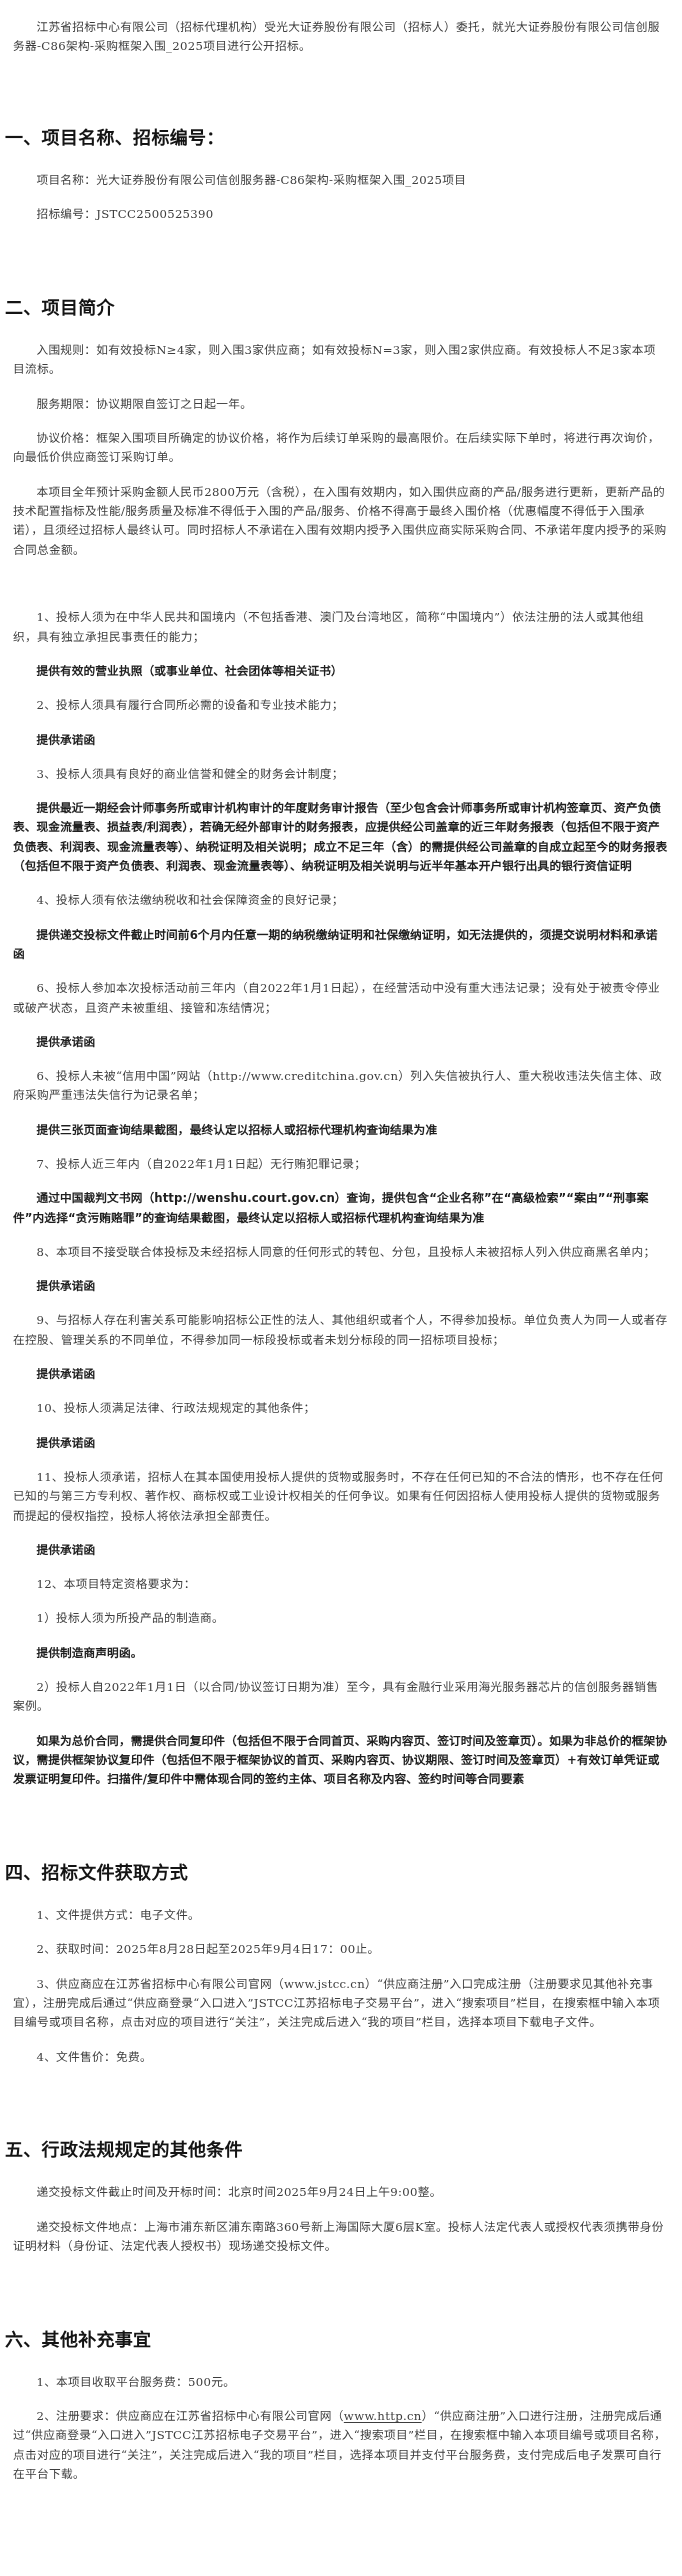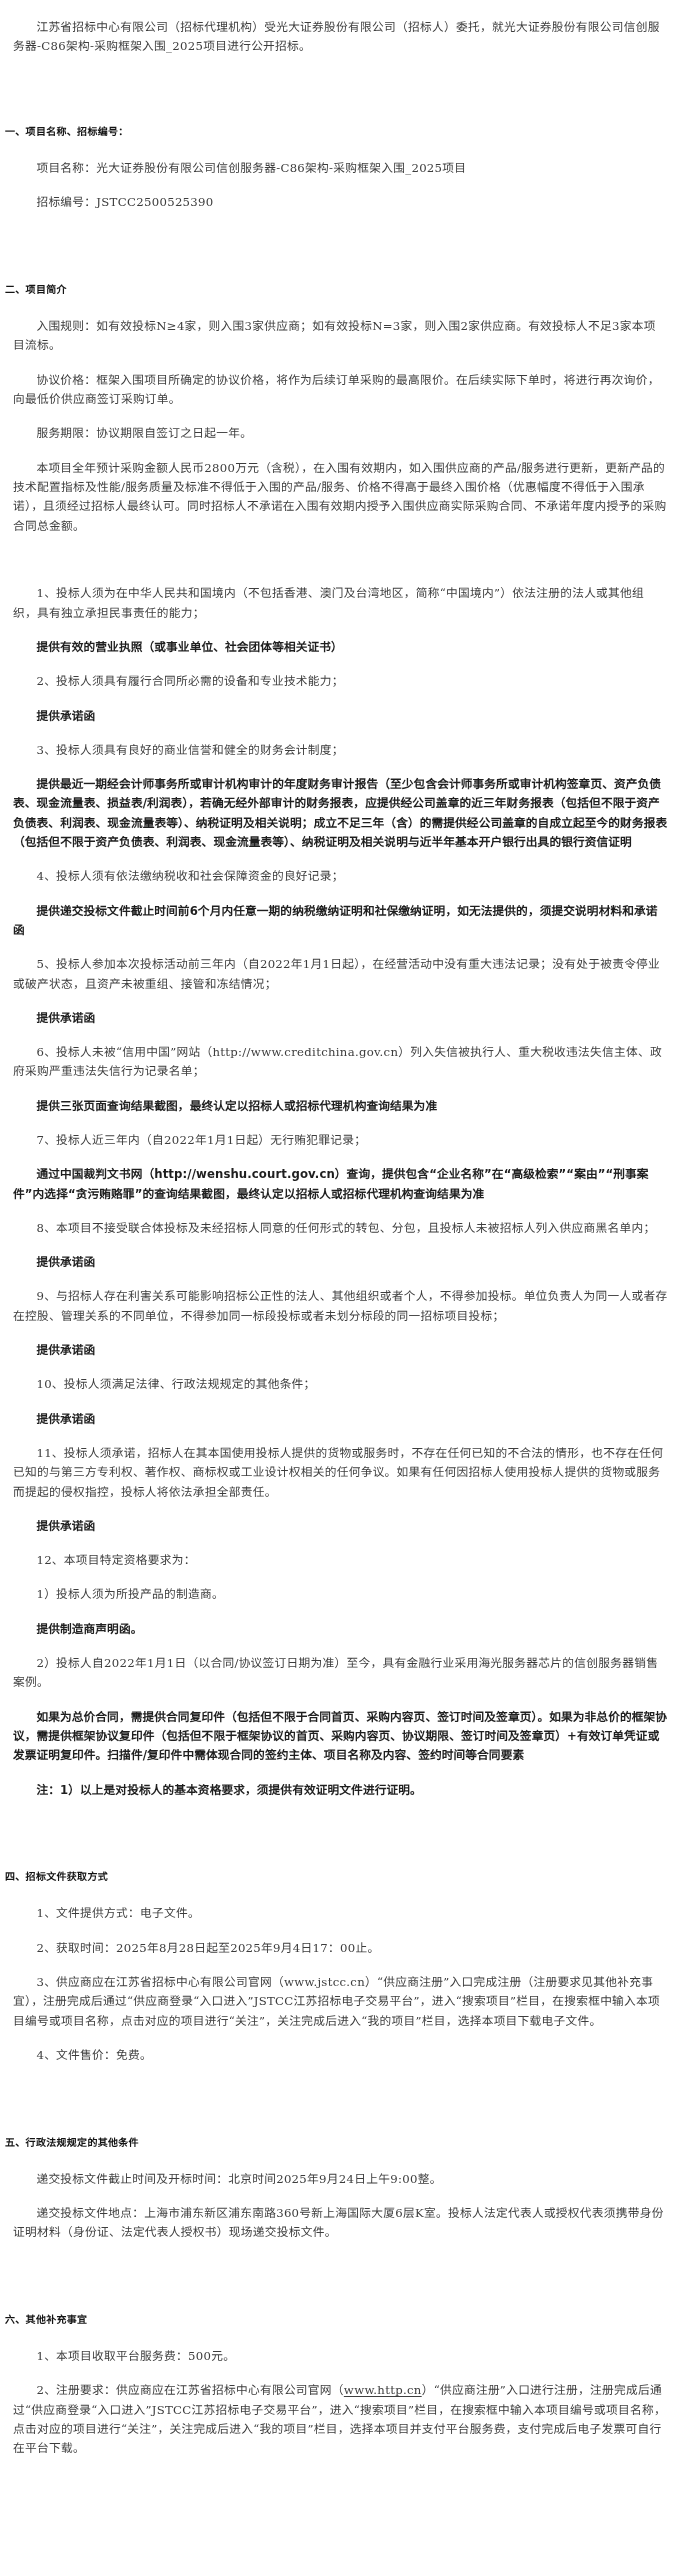--- a/index.html
+++ b/index.html
@@ -22,21 +22,21 @@
   }
   .bold-note{
     font-family:"DejaVu Sans","Liberation Sans",sans-serif;
     font-weight:700;
     color:#1f1f1f;
     letter-spacing:0.1px;
   }
   .sec-heading{
     font-family:"DejaVu Sans","Liberation Sans",sans-serif;
     font-weight:700;
-    font-size:10px;
+    font-size:18px;
     line-height:1.5;
     color:#141414;
     margin:36px 0 20px 0;
     text-indent:0;
     letter-spacing:0.3px;
   }
   .u{
     text-decoration:underline;
     text-underline-offset:1.8px;
   }
@@ -48,52 +48,51 @@
 <div class="page">
   <div>
       <div class="para"><span>江苏省招标中心有限公司（招标代理机构）受光大证券股份有限公司（招标人）委托，就光大证券股份有限公司信创服务器-C86架构-采购框架入围_2025项目进行公开招标。</span></div>
       <div class="gap" style="height: 17px;"></div>
       <div class="sec-heading"><span>一、项目名称、招标编号：</span></div>
       <div class="para"><span>项目名称：光大证券股份有限公司信创服务器-C86架构-采购框架入围_2025项目</span></div>
       <div class="para"><span>招标编号：JSTCC2500525390</span></div>
       <div class="gap" style="height: 18.5px;"></div>
       <div class="sec-heading"><span>二、项目简介</span></div>
       <div class="para"><span>入围规则：如有效投标N≥4家，则入围3家供应商；如有效投标N=3家，则入围2家供应商。有效投标人不足3家本项目流标。</span></div>
+      <div class="para"><span>服务期限：协议期限自签订之日起一年。</span></div>
       <div class="para"><span>协议价格：框架入围项目所确定的协议价格，将作为后续订单采购的最高限价。在后续实际下单时，将进行再次询价，向最低价供应商签订采购订单。</span></div>
-      <div class="para"><span>服务期限：协议期限自签订之日起一年。</span></div>
       <div class="para"><span>本项目全年预计采购金额人民币2800万元（含税），在入围有效期内，如入围供应商的产品/服务进行更新，更新产品的技术配置指标及性能/服务质量及标准不得低于入围的产品/服务、价格不得高于最终入围价格（优惠幅度不得低于入围承诺），且须经过招标人最终认可。同时招标人不承诺在入围有效期内授予入围供应商实际采购合同、不承诺年度内授予的采购合同总金额。</span></div>
       <div class="gap" style="height: 18.5px;"></div>
       <div class="para"><span>1、投标人须为在中华人民共和国境内（不包括香港、澳门及台湾地区，简称“中国境内”）依法注册的法人或其他组织，具有独立承担民事责任的能力；</span></div>
       <div class="para bold-note"><span>提供有效的营业执照（或事业单位、社会团体等相关证书）</span></div>
       <div class="para"><span>2、投标人须具有履行合同所必需的设备和专业技术能力；</span></div>
       <div class="para bold-note"><span>提供承诺函</span></div>
       <div class="para"><span>3、投标人须具有良好的商业信誉和健全的财务会计制度；</span></div>
       <div class="para bold-note"><span>提供最近一期经会计师事务所或审计机构审计的年度财务审计报告（至少包含会计师事务所或审计机构签章页、资产负债表、现金流量表、损益表/利润表），若确无经外部审计的财务报表，应提供经公司盖章的近三年财务报表（包括但不限于资产负债表、利润表、现金流量表等）、纳税证明及相关说明；成立不足三年（含）的需提供经公司盖章的自成立起至今的财务报表（包括但不限于资产负债表、利润表、现金流量表等）、纳税证明及相关说明与近半年基本开户银行出具的银行资信证明</span></div>
       <div class="para"><span>4、投标人须有依法缴纳税收和社会保障资金的良好记录；</span></div>
       <div class="para bold-note"><span>提供递交投标文件截止时间前6个月内任意一期的纳税缴纳证明和社保缴纳证明，如无法提供的，须提交说明材料和承诺函</span></div>
-      <div class="para"><span>5、投标人参加本次投标活动前三年内（自2022年1月1日起），在经营活动中没有重大违法记录；没有处于被责令停业或破产状态，且资产未被重组、接管和冻结情况；</span></div>
+      <div class="para"><span>6、投标人参加本次投标活动前三年内（自2022年1月1日起），在经营活动中没有重大违法记录；没有处于被责令停业或破产状态，且资产未被重组、接管和冻结情况；</span></div>
       <div class="para bold-note"><span>提供承诺函</span></div>
       <div class="para"><span>6、投标人未被“信用中国”网站（http://www.creditchina.gov.cn）列入失信被执行人、重大税收违法失信主体、政府采购严重违法失信行为记录名单；</span></div>
       <div class="para bold-note"><span>提供三张页面查询结果截图，最终认定以招标人或招标代理机构查询结果为准</span></div>
       <div class="para"><span>7、投标人近三年内（自2022年1月1日起）无行贿犯罪记录；</span></div>
       <div class="para bold-note"><span>通过中国裁判文书网（http://wenshu.court.gov.cn）查询，提供包含“企业名称”在“高级检索”“案由”“刑事案件”内选择“贪污贿赂罪”的查询结果截图，最终认定以招标人或招标代理机构查询结果为准</span></div>
       <div class="para"><span>8、本项目不接受联合体投标及未经招标人同意的任何形式的转包、分包，且投标人未被招标人列入供应商黑名单内；</span></div>
       <div class="para bold-note"><span>提供承诺函</span></div>
       <div class="para"><span>9、与招标人存在利害关系可能影响招标公正性的法人、其他组织或者个人，不得参加投标。单位负责人为同一人或者存在控股、管理关系的不同单位，不得参加同一标段投标或者未划分标段的同一招标项目投标；</span></div>
       <div class="para bold-note"><span>提供承诺函</span></div>
       <div class="para"><span>10、投标人须满足法律、行政法规规定的其他条件；</span></div>
       <div class="para bold-note"><span>提供承诺函</span></div>
       <div class="para"><span>11、投标人须承诺，招标人在其本国使用投标人提供的货物或服务时，不存在任何已知的不合法的情形，也不存在任何已知的与第三方专利权、著作权、商标权或工业设计权相关的任何争议。如果有任何因招标人使用投标人提供的货物或服务而提起的侵权指控，投标人将依法承担全部责任。</span></div>
       <div class="para bold-note"><span>提供承诺函</span></div>
       <div class="para"><span>12、本项目特定资格要求为：</span></div>
       <div class="para"><span>1）投标人须为所投产品的制造商。</span></div>
       <div class="para bold-note"><span>提供制造商声明函。</span></div>
       <div class="para"><span>2）投标人自2022年1月1日（以合同/协议签订日期为准）至今，具有金融行业采用海光服务器芯片的信创服务器销售案例。</span></div>
       <div class="para bold-note"><span>如果为总价合同，需提供合同复印件（包括但不限于合同首页、采购内容页、签订时间及签章页）。如果为非总价的框架协议，需提供框架协议复印件（包括但不限于框架协议的首页、采购内容页、协议期限、签订时间及签章页）+有效订单凭证或发票证明复印件。扫描件/复印件中需体现合同的签约主体、项目名称及内容、签约时间等合同要素</span></div>
-      <div class="para bold-note"><span>注：1）以上是对投标人的基本资格要求，须提供有效证明文件进行证明。</span></div>
       <div class="gap" style="height: 18.5px;"></div>
       <div class="sec-heading"><span>四、招标文件获取方式</span></div>
       <div class="para"><span>1、文件提供方式：电子文件。</span></div>
       <div class="para"><span>2、获取时间：2025年8月28日起至2025年9月4日17：00止。</span></div>
       <div class="para"><span>3、供应商应在江苏省招标中心有限公司官网（www.jstcc.cn）“供应商注册”入口完成注册（注册要求见其他补充事宜），注册完成后通过“供应商登录“入口进入”JSTCC江苏招标电子交易平台”，进入“搜索项目”栏目，在搜索框中输入本项目编号或项目名称，点击对应的项目进行“关注”，关注完成后进入“我的项目”栏目，选择本项目下载电子文件。</span></div>
       <div class="para"><span>4、文件售价：免费。</span></div>
       <div class="gap" style="height: 18.5px;"></div>
       <div class="sec-heading"><span>五、行政法规规定的其他条件</span></div>
       <div class="para"><span>递交投标文件截止时间及开标时间：北京时间2025年9月24日上午9:00整。</span></div>
       <div class="para"><span>递交投标文件地点：上海市浦东新区浦东南路360号新上海国际大厦6层K室。投标人法定代表人或授权代表须携带身份证明材料（身份证、法定代表人授权书）现场递交投标文件。</span></div>

